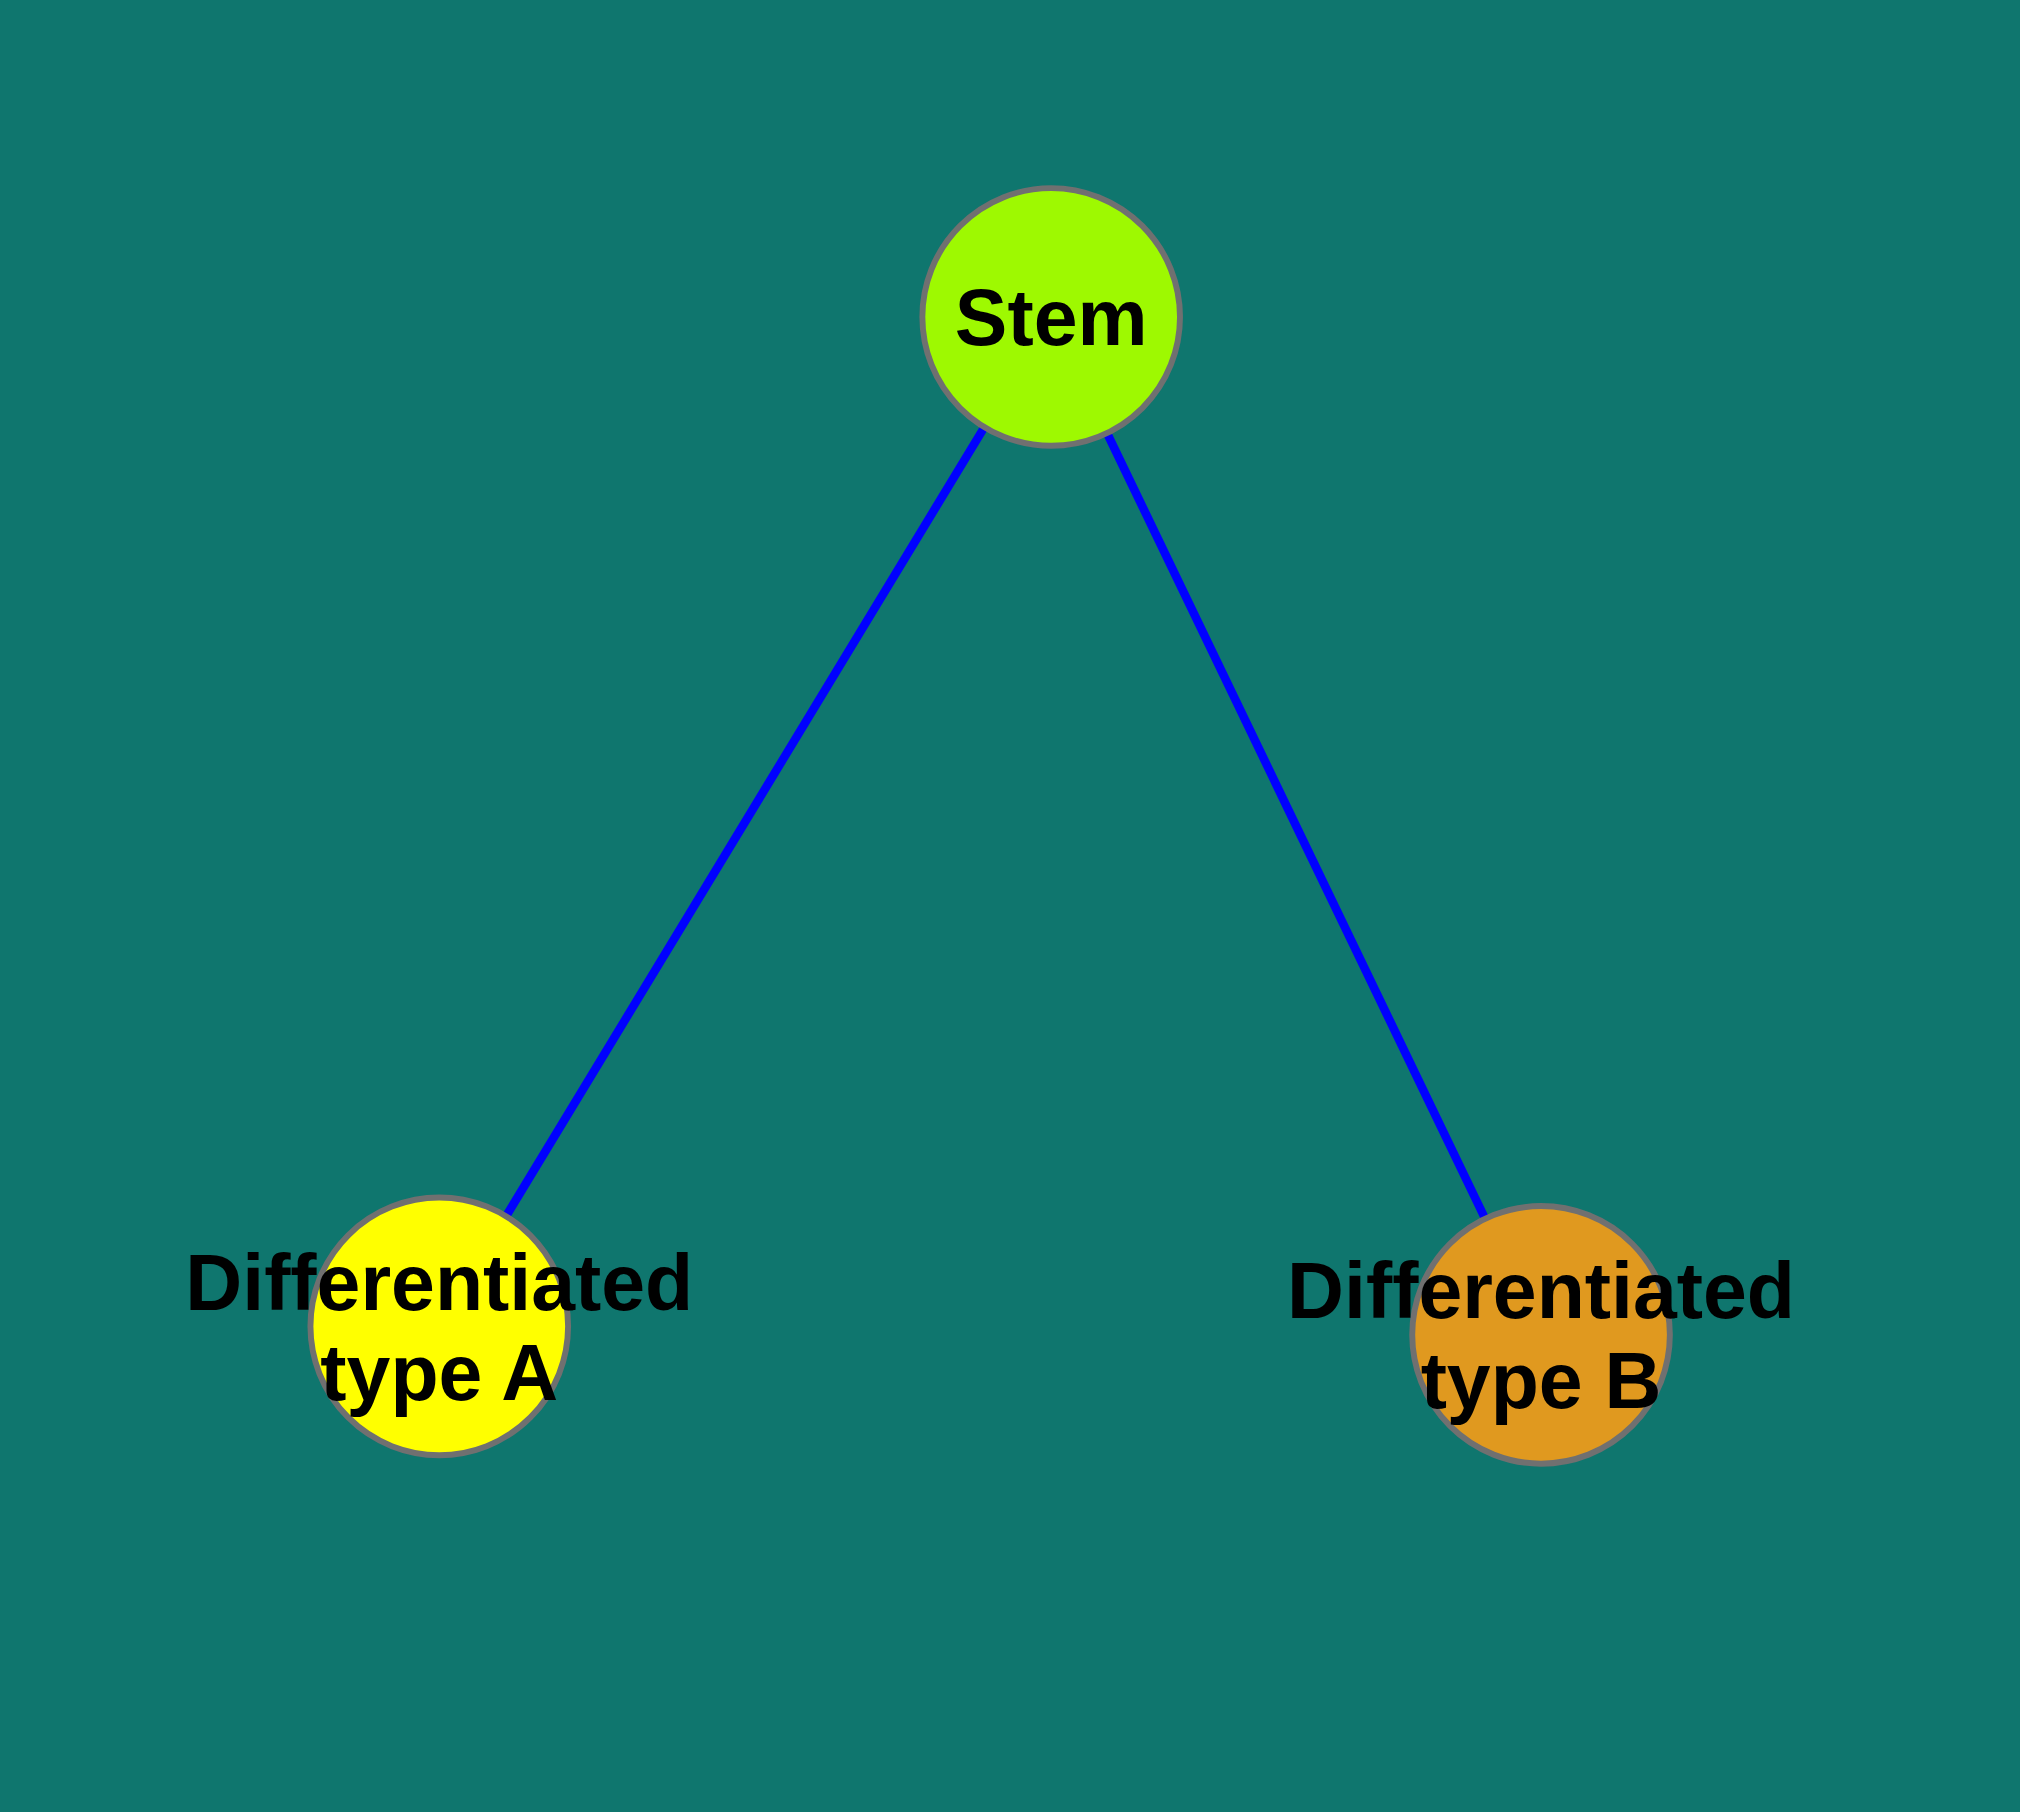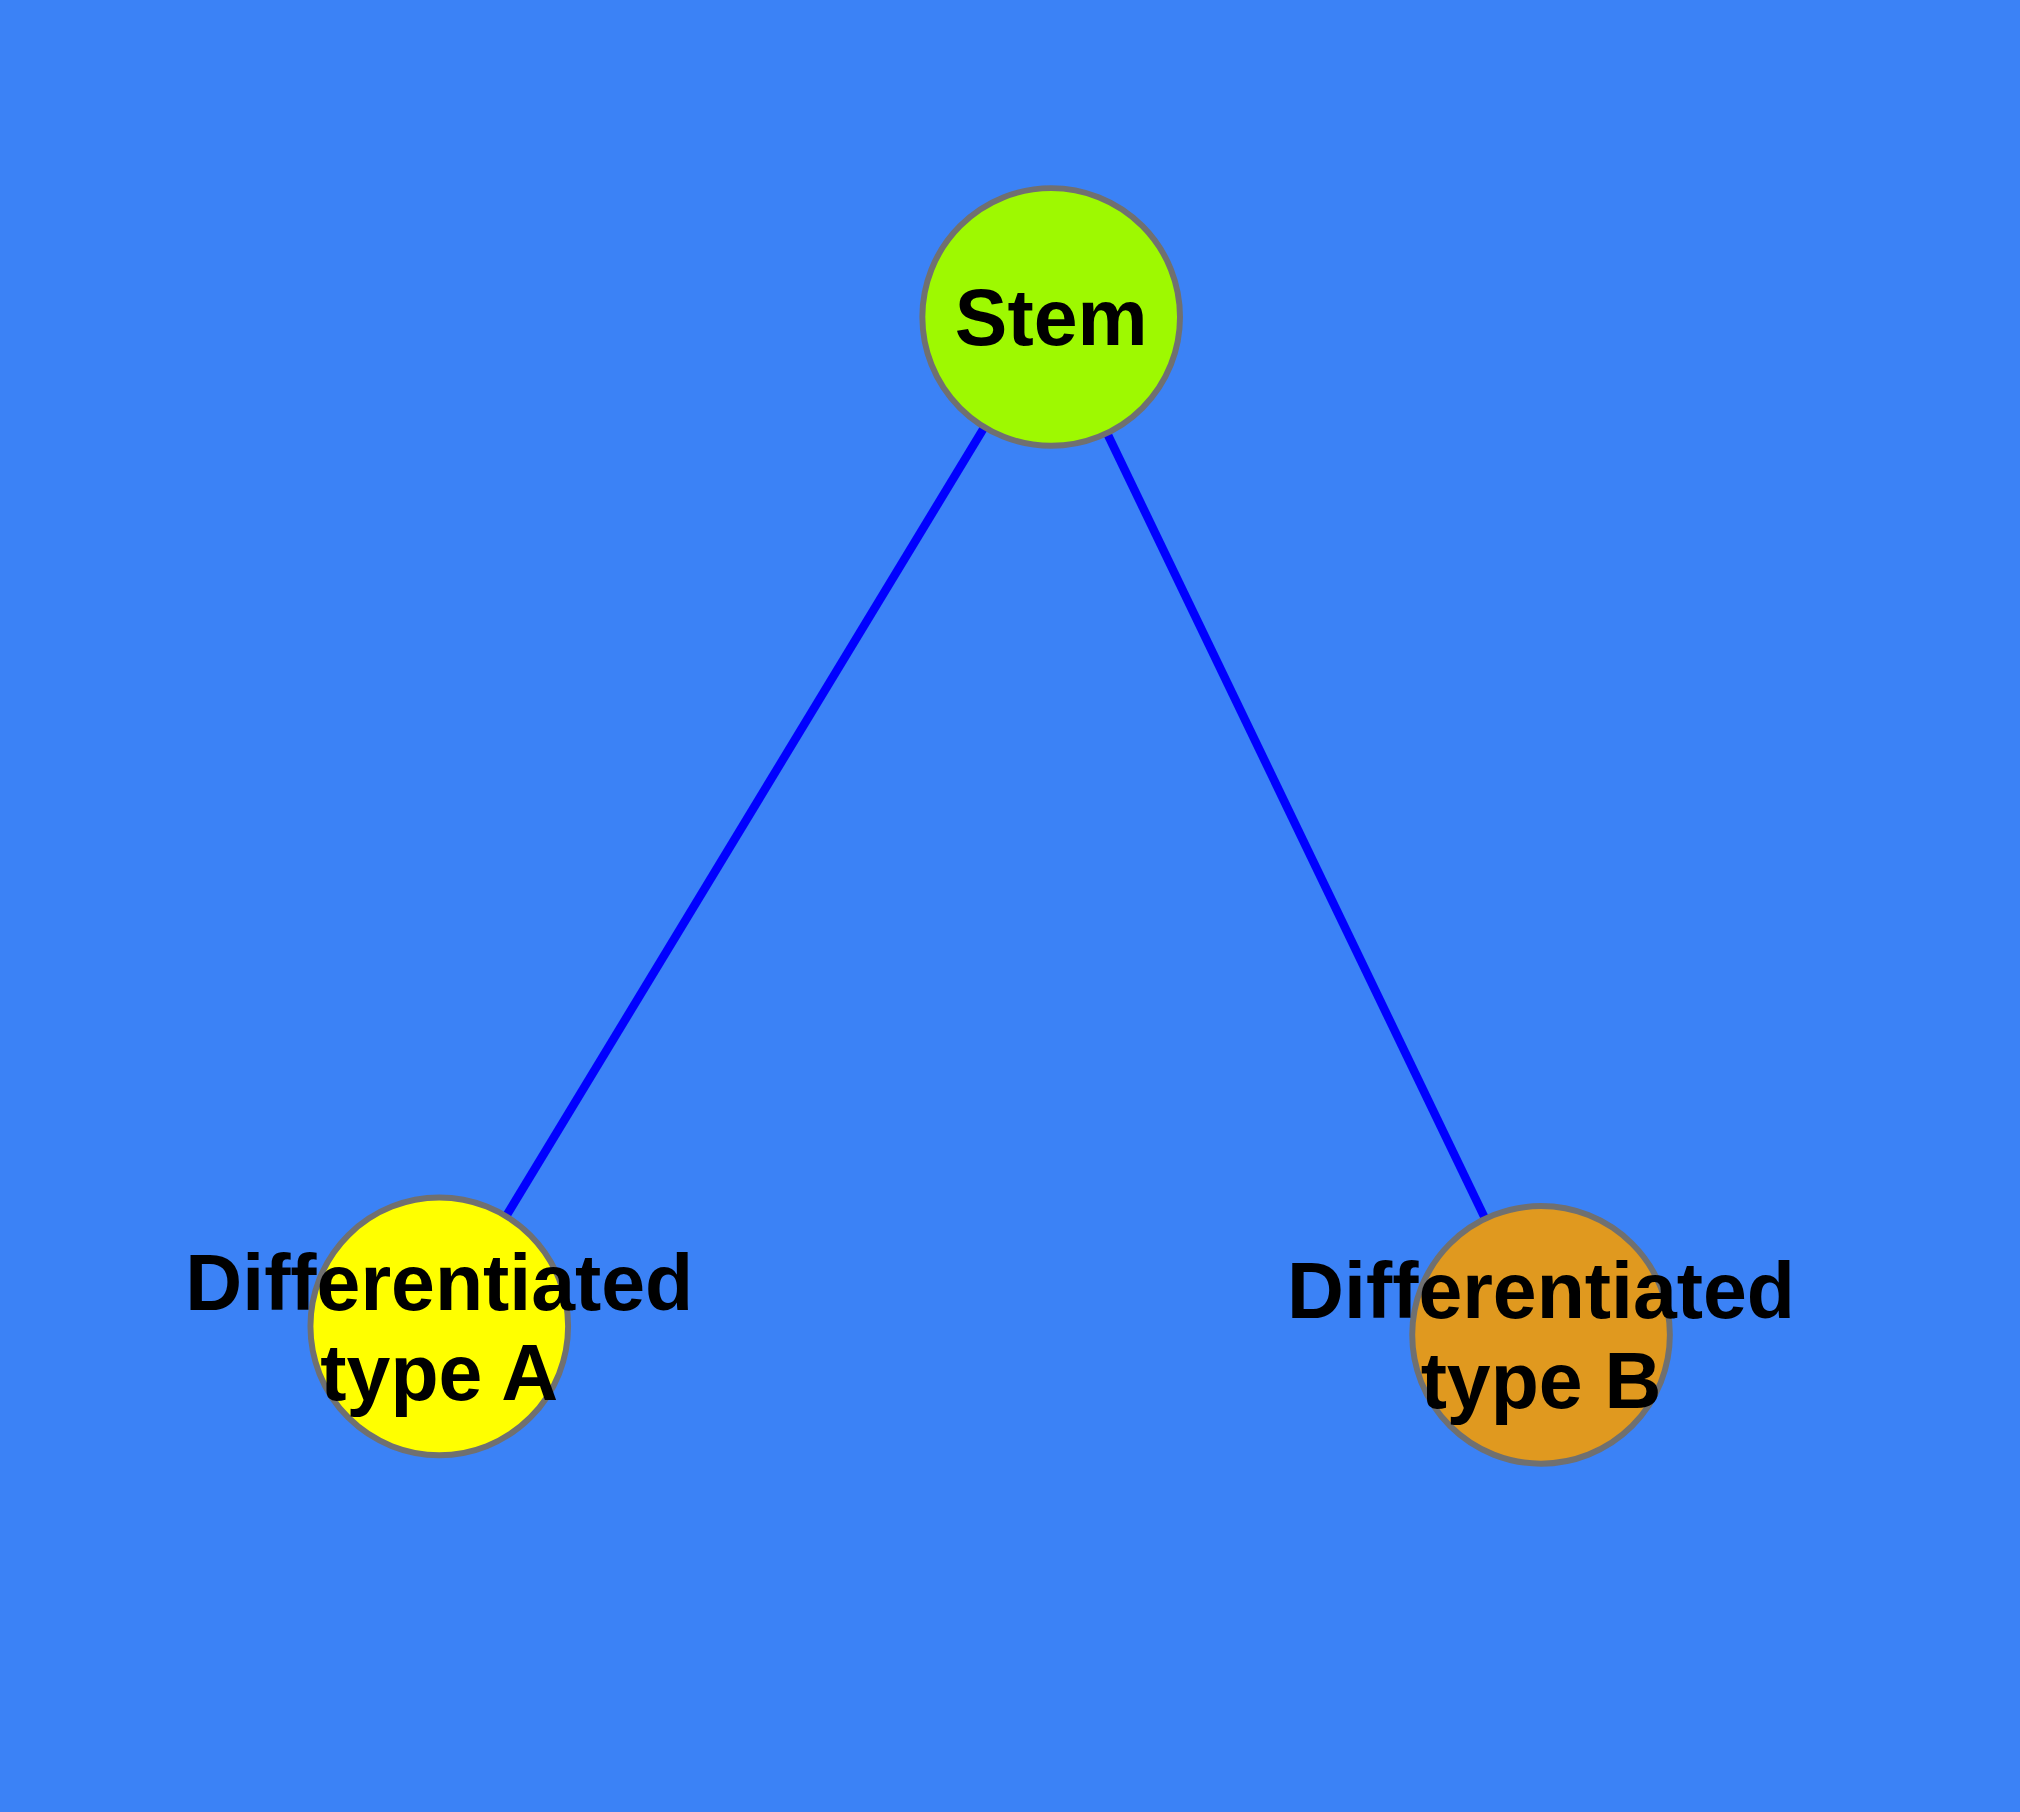--- a/index.html
+++ b/index.html
@@ -30,21 +30,21 @@
     font-size: 93px;
     fill: #000000;
     text-anchor: middle;
     dominant-baseline: auto;
     white-space: pre;
   }
 </style>
 </head>
 <body>
 
-<div id="stage" style="width: 2021px; height: 1812px; background: #3b82f6;">
+<div id="stage" style="width: 2021px; height: 1812px; background: #0f766e;">
   <svg id="graph-svg" viewBox="0 0 2384 2138" xmlns="http://www.w3.org/2000/svg" style="width: 2021px; height: 1812px;">
     <g id="edges-layer">
         <line x1="1161.2036272353978" y1="503.9812741864837" x2="596.7963727646022" y2="1435.0187258135163" stroke="#0000ff" stroke-width="10" stroke-linecap="butt"></line>
         <line x1="1305.9159709937228" y1="510.9638082412821" x2="1752.0840290062772" y2="1438.036191758718" stroke="#0000ff" stroke-width="10" stroke-linecap="butt"></line>
       </g>
     <g id="nodes-layer">
         <circle cx="1240" cy="374" r="152" fill="#9ef901" stroke="#707070" stroke-width="7"></circle>
         <circle cx="518" cy="1565" r="152" fill="#ffff00" stroke="#707070" stroke-width="7"></circle>
         <circle cx="1818" cy="1575" r="152" fill="#e0991f" stroke="#707070" stroke-width="7"></circle>
       </g>

